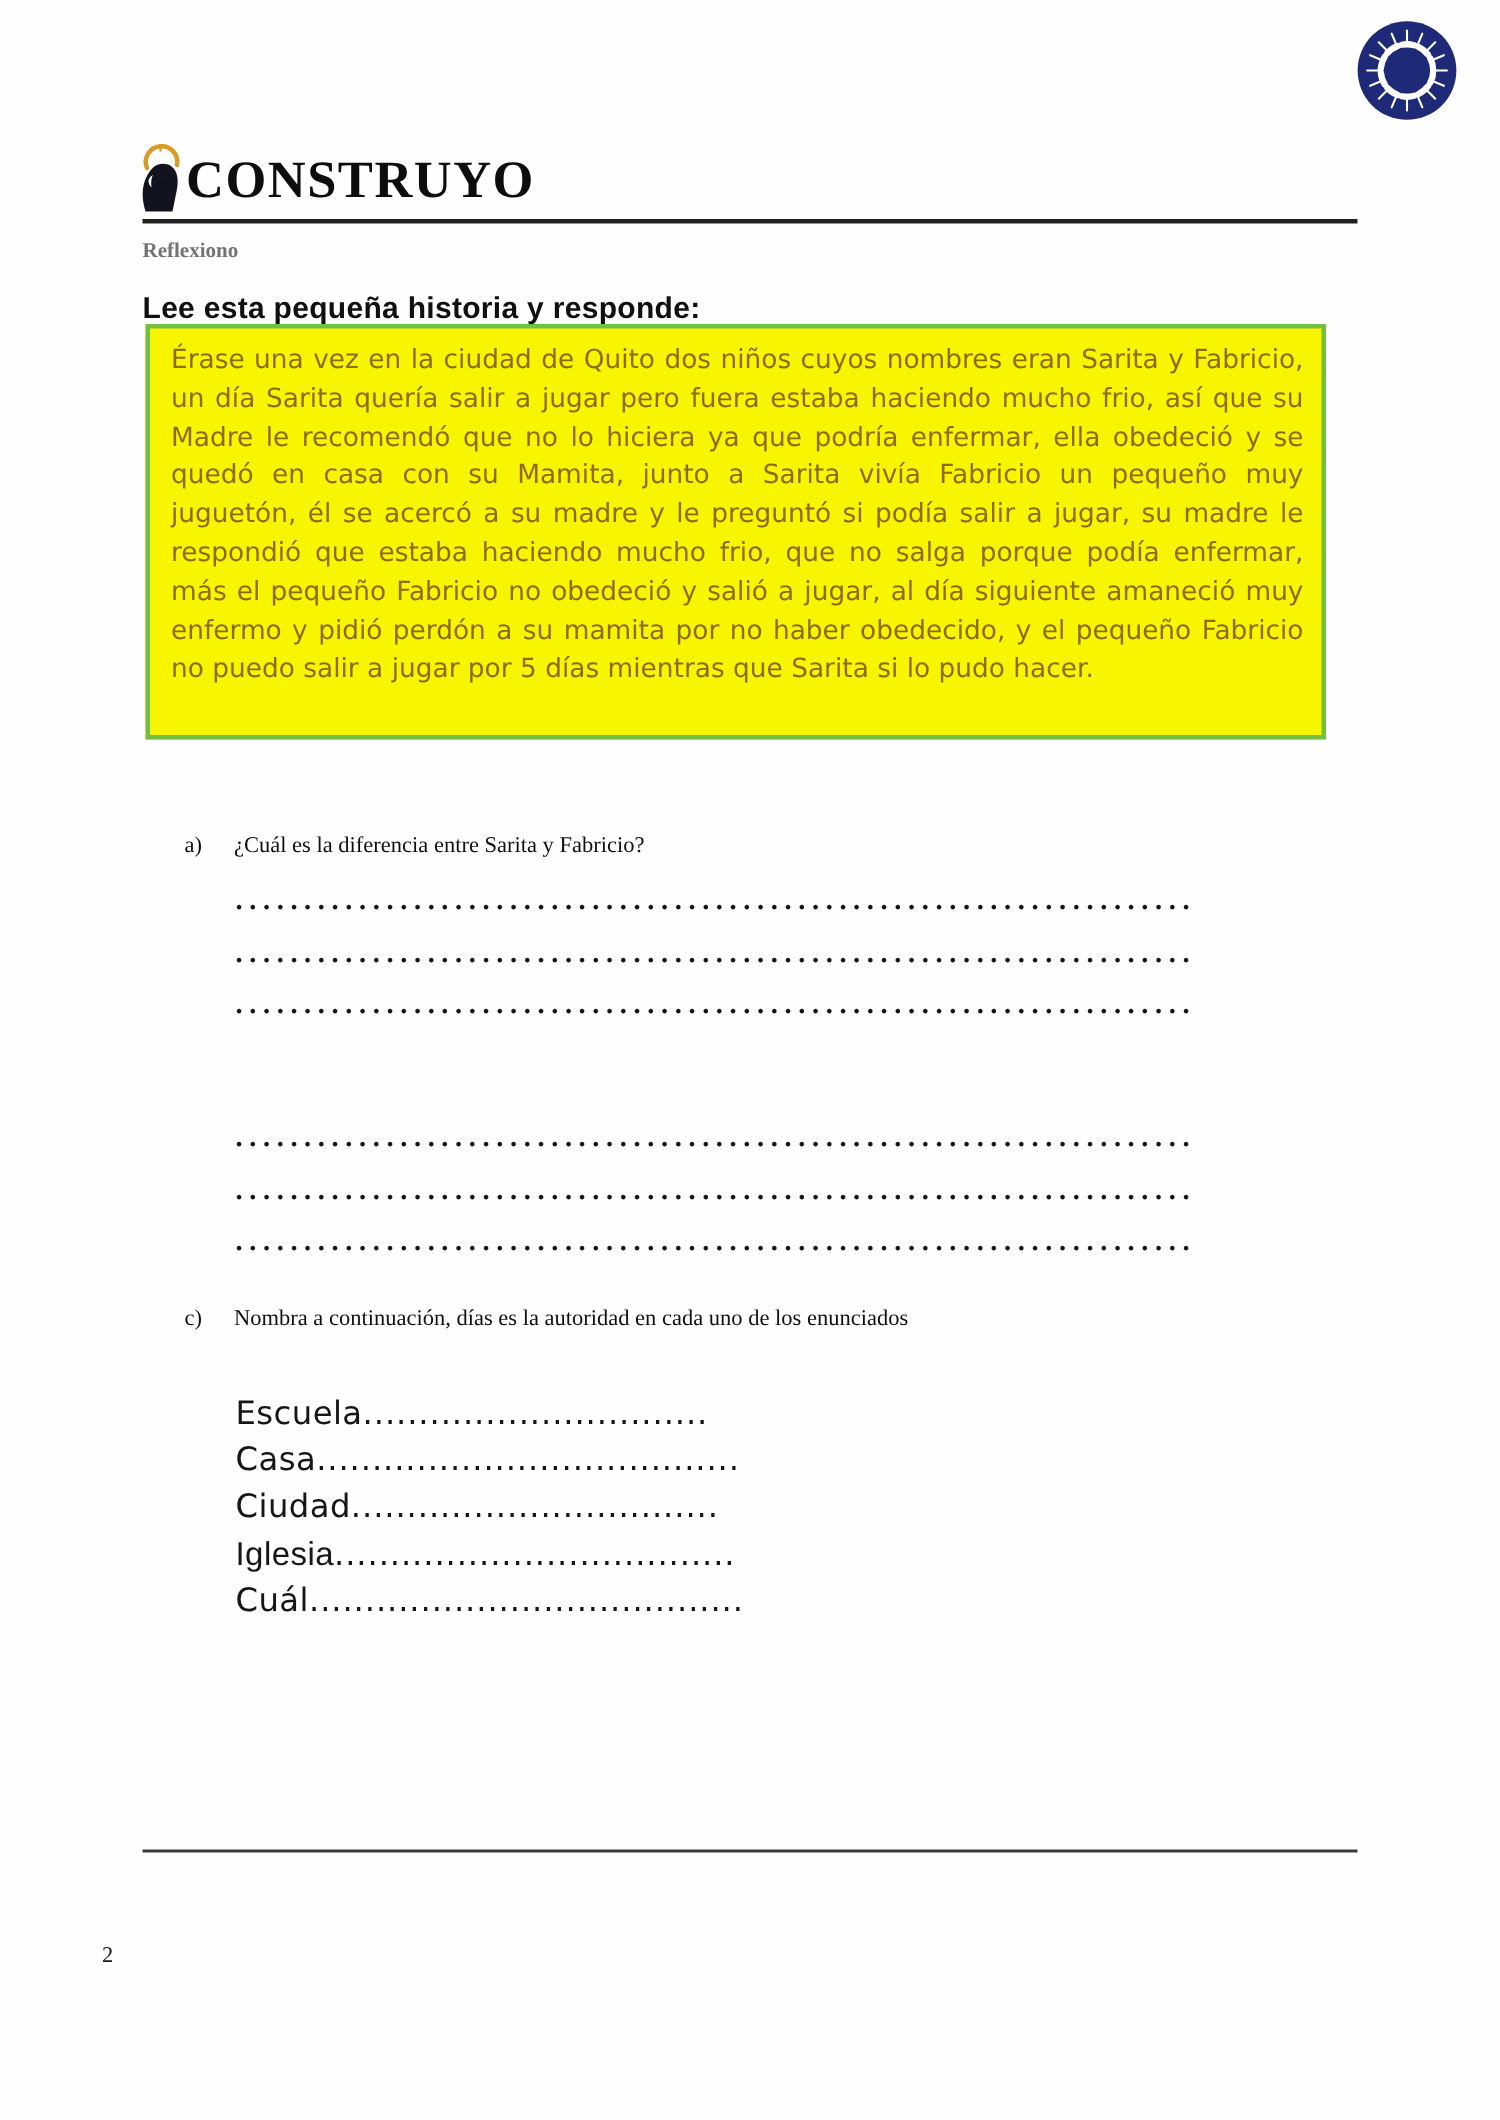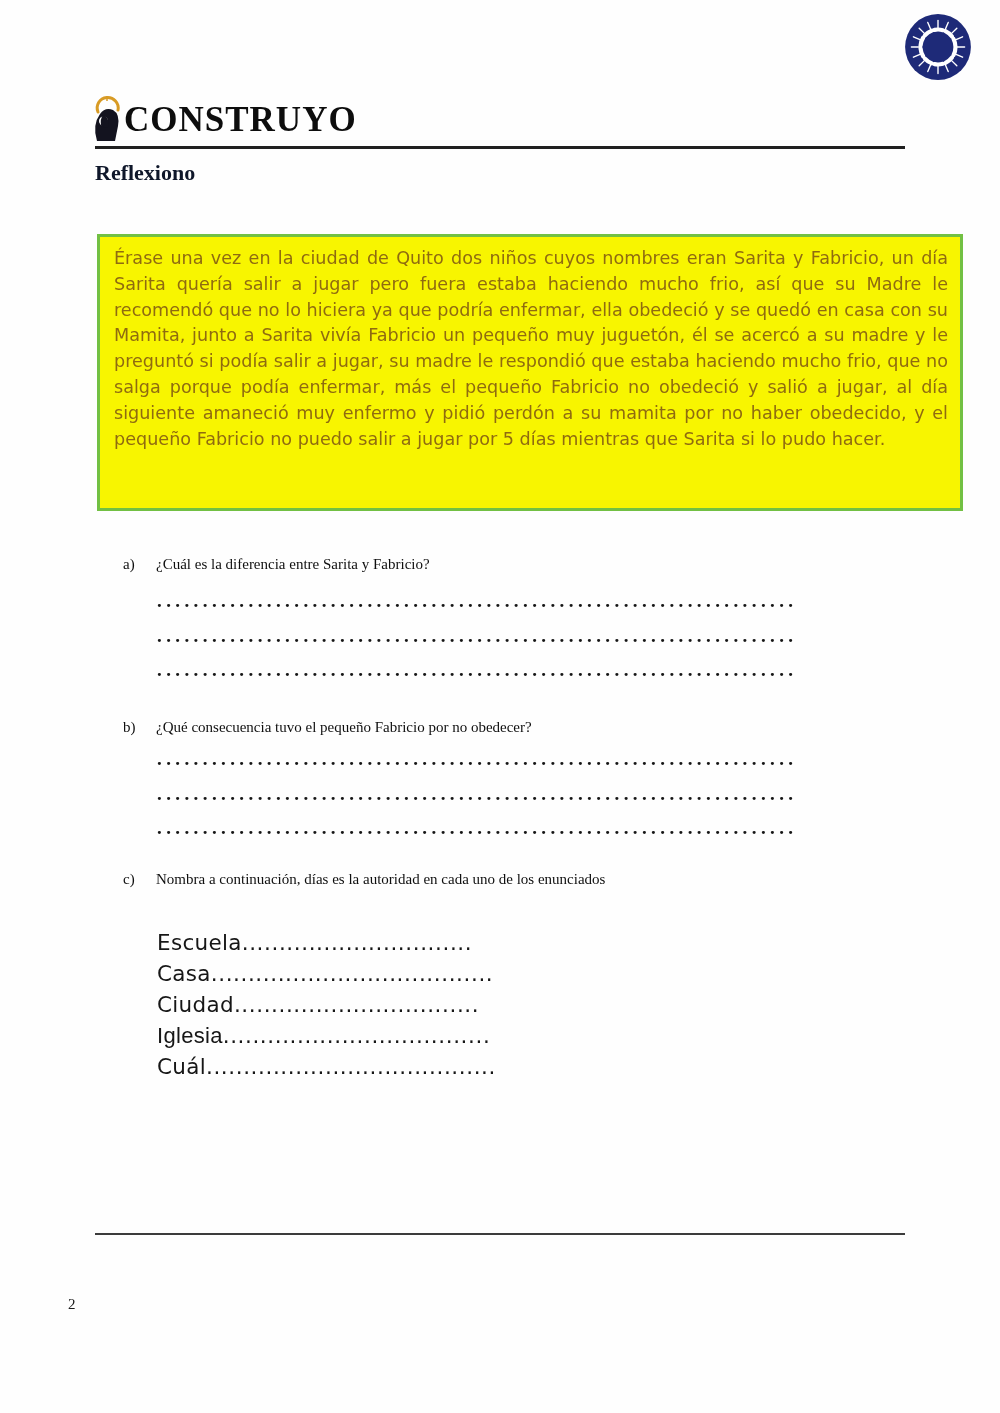--- a/index.html
+++ b/index.html
@@ -21,31 +21,31 @@
     margin:0; font-family:"Liberation Serif", serif; font-weight:bold;
     font-size:35px; letter-spacing:1px; color:#0d0d0d; line-height:1;
   }
 
   .rule { position:absolute; left:95px; width:810px; background:#202020; }
   .rule-top { top:146px; height:2.5px; }
   .rule-bottom { top:1233px; height:2px; background:#3c3c3c; }
 
   .h-reflexiono {
     position:absolute; left:95px; top:160px; margin:0;
-    font-family:"Liberation Serif", serif; font-weight:bold; font-size:22px; color:#0f172a;
+    font-family:"Liberation Serif", serif; font-weight:bold; font-size:14px; color:#737373;
   }
   .h-lee {
     position:absolute; left:95px; top:195px; margin:0;
     font-family:"Liberation Sans", sans-serif; font-weight:bold; font-size:20px;
     letter-spacing:0.2px; color:#101010;
   }
 
   
   .story-box {
-    position:absolute; left:97px; top:234px; width:866px; height:277px;
+    position:absolute; left:97px; top:216px; width:787px; height:277px;
     box-sizing:border-box; padding:9px 12px 0 14px;
   }
   .story-box p {
     margin:0; font-family:"DejaVu Sans", sans-serif;
     font-size:17.6px; line-height:25.8px; text-align:justify;
   }
 
   
   .question {
     position:absolute; left:123px; font-family:"Liberation Serif", serif;
@@ -119,37 +119,35 @@
         <circle cx="11.5" cy="26" r="4.5" fill="#ffffff"></circle>
         <path d="M11 20 Q18 22 16 32 Q12 34 9 30 Q8 24 11 20 Z" fill="#13131f"></path>
       </svg>
     </span>
     <h1>CONSTRUYO</h1>
   </div>
 
   <div class="rule rule-top"></div>
 
   <h2 class="h-reflexiono">Reflexiono</h2>
+  <h3 class="h-lee">Lee esta pequeña historia y responde:</h3>
 
   <div class="story-box" style="background: rgb(248, 245, 0); border: 3px solid rgb(114, 192, 67);">
     <p style="color: rgb(143, 107, 16);">Érase una vez en la ciudad de Quito dos niños cuyos nombres eran Sarita y Fabricio, un día Sarita quería salir a jugar pero fuera estaba haciendo mucho frio, así que su Madre le recomendó que no lo hiciera ya que podría enfermar, ella obedeció y se quedó en casa con su Mamita, junto a Sarita vivía Fabricio un pequeño muy juguetón, él se acercó a su madre y le preguntó si podía salir a jugar, su madre le respondió que estaba haciendo mucho frio, que no salga porque podía enfermar, más el pequeño Fabricio no obedeció y salió a jugar, al día siguiente amaneció muy enfermo y pidió perdón a su mamita por no haber obedecido, y el pequeño Fabricio no puedo salir a jugar por 5 días mientras que Sarita si lo pudo hacer.</p>
   </div>
 
   <div class="question q-a">
     <span class="q-label">a)</span><span class="q-text">¿Cuál es la diferencia entre Sarita y Fabricio?</span>
   </div>
   <div class="answers answers-a">
     <div class="dotline">......................................................................</div>
     <div class="dotline">......................................................................</div>
     <div class="dotline">......................................................................</div>
   </div>
 
-  <div class="question q-b">
-    <span class="q-label">b)</span><span class="q-text">¿Qué consecuencia tuvo el pequeño Fabricio por no obedecer?</span>
-  </div>
   <div class="answers answers-b">
     <div class="dotline">......................................................................</div>
     <div class="dotline">......................................................................</div>
     <div class="dotline">......................................................................</div>
   </div>
 
   <div class="question q-c">
     <span class="q-label">c)</span><span class="q-text">Nombra a continuación, días es la autoridad en cada uno de los enunciados</span>
   </div>
   <div class="c-list">

